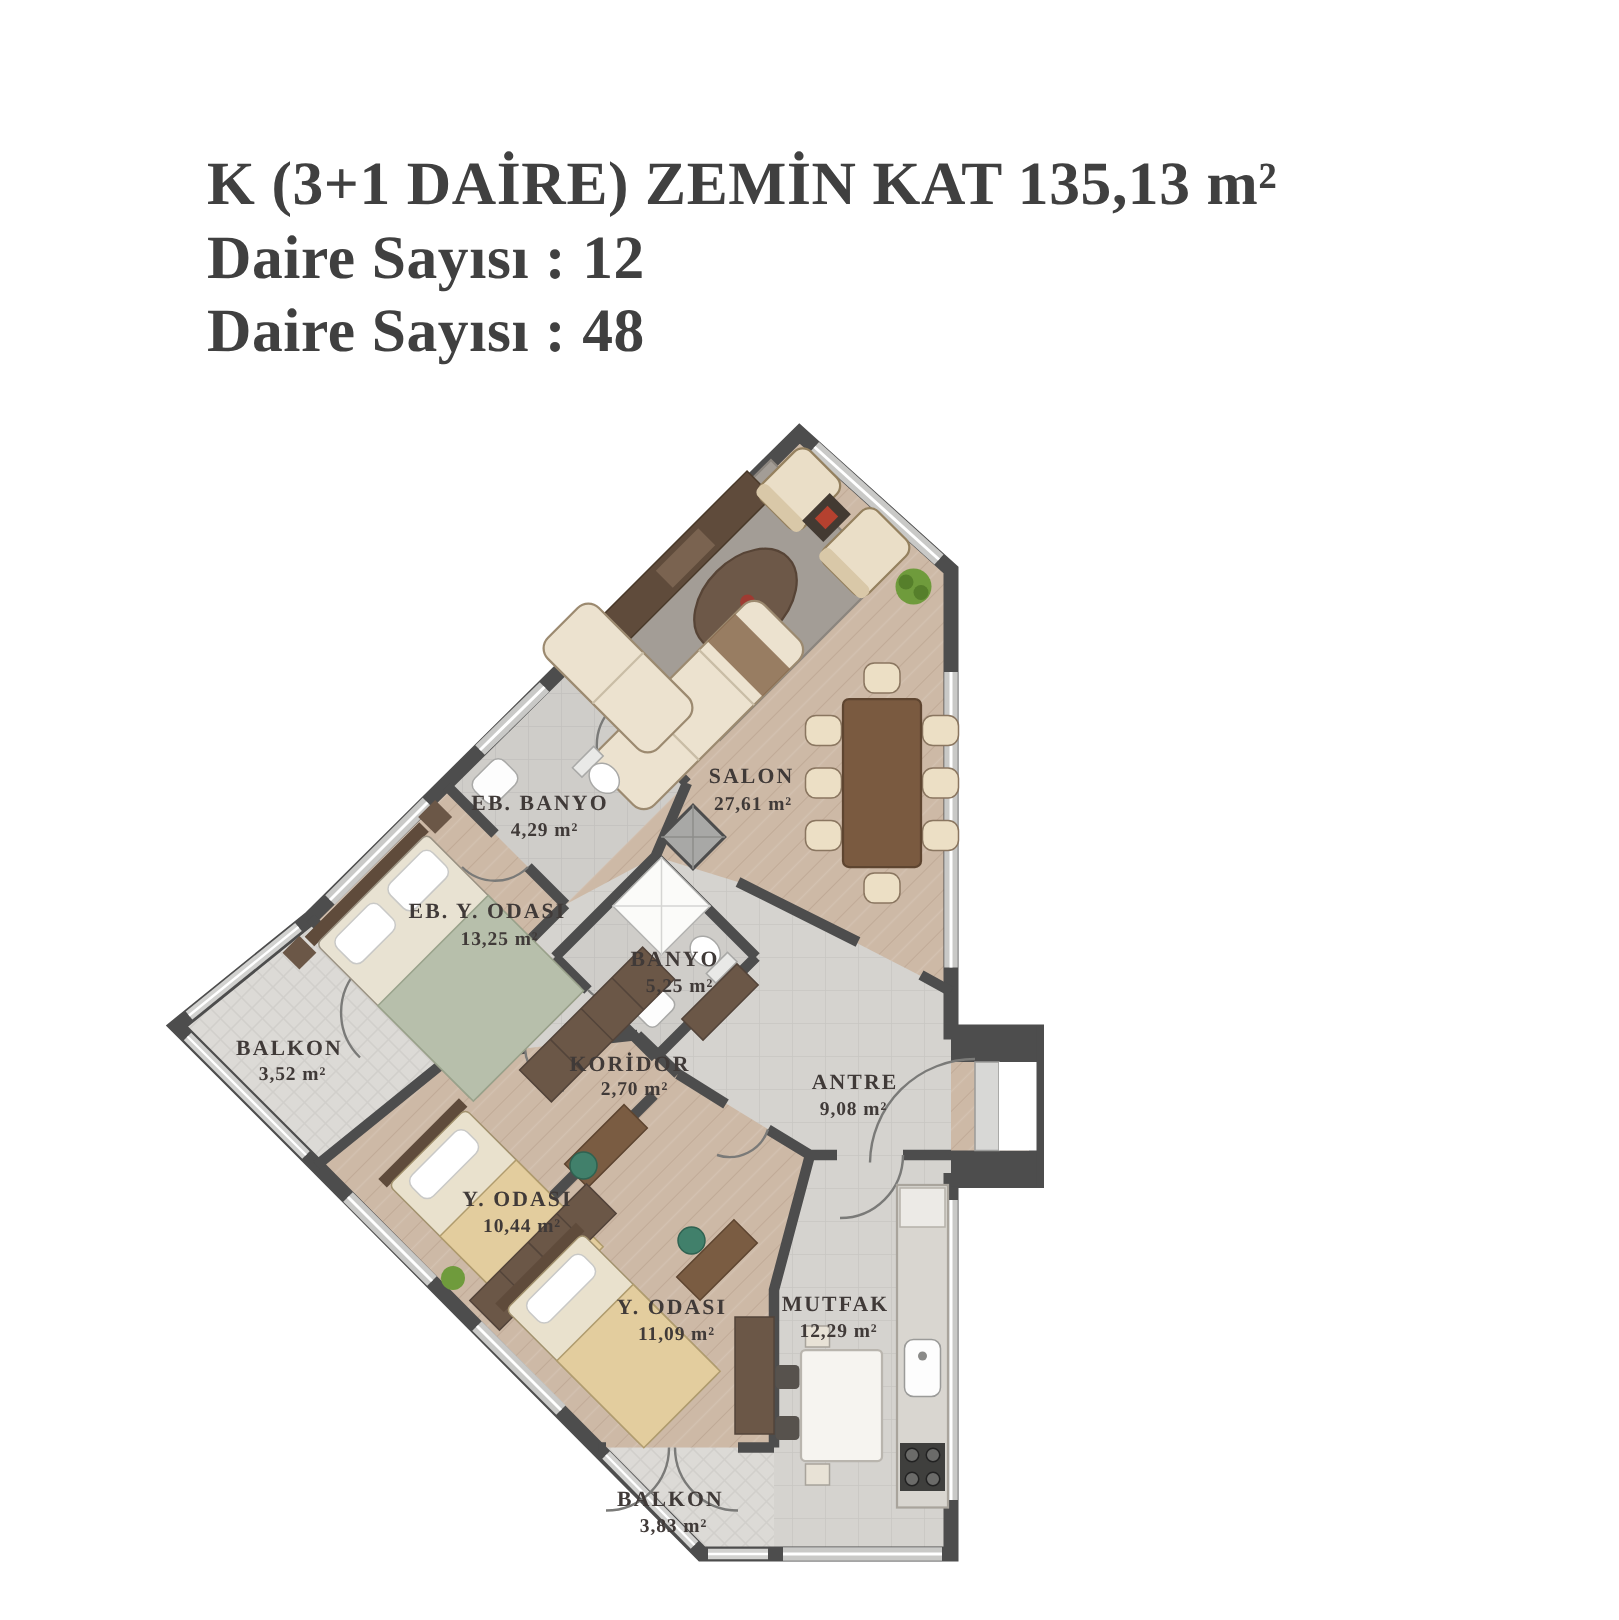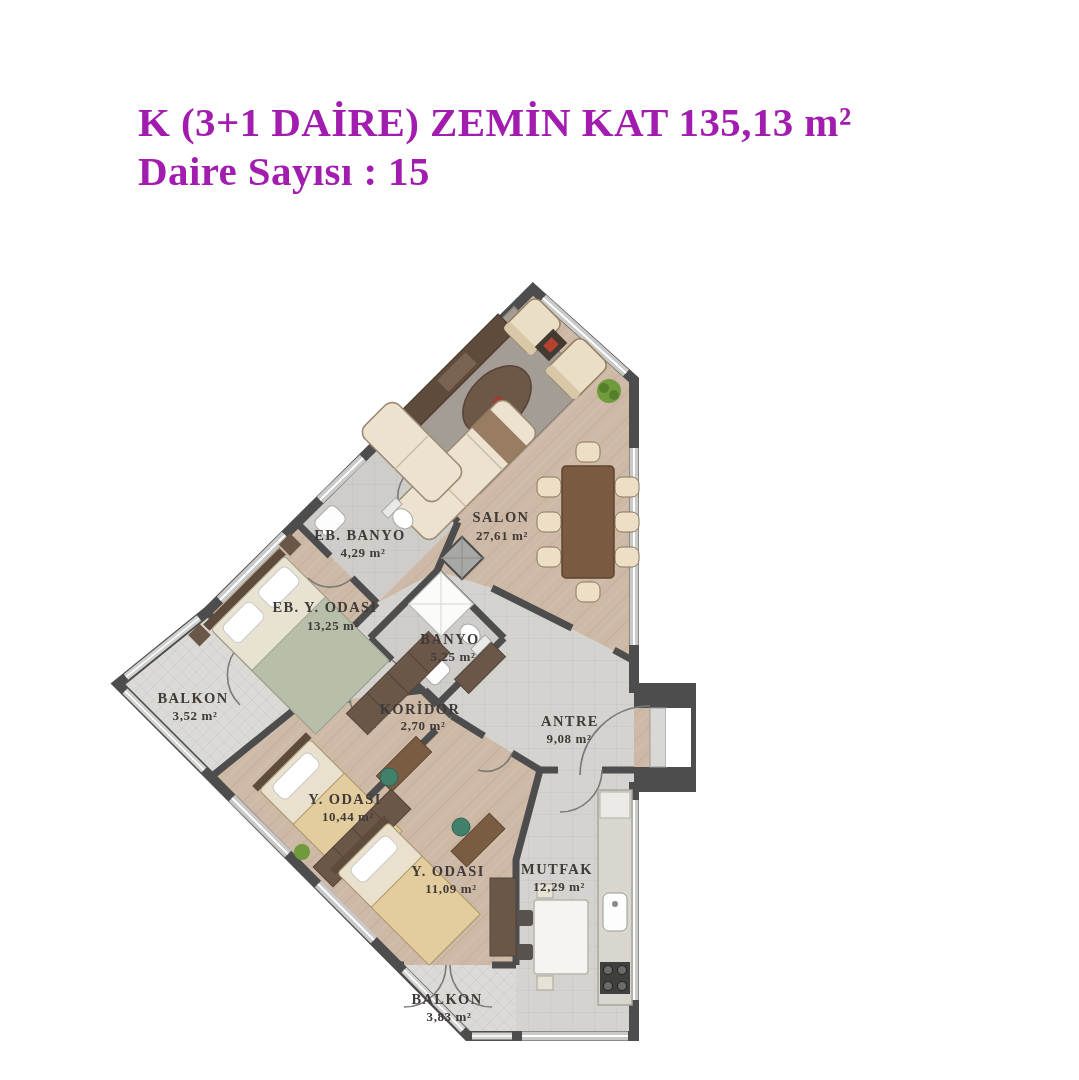--- a/index.html
+++ b/index.html
@@ -2,39 +2,40 @@
 <html><head>
 <meta charset="utf-8">
 <style>
   html,body{margin:0;padding:0;}
   body{
     width:1079px;height:1080px;position:relative;overflow:hidden;
     background:#ffffff;font-family:"Liberation Serif",serif;
   }
   .titles{
     position:absolute;left:138px;top:98px;z-index:5;
-    font-weight:700;font-size:41px;line-height:49px;color:#a21caf;
+    font-weight:700;font-size:41px;line-height:49px;color:#404040;
     letter-spacing:.4px;white-space:nowrap;
   }
   svg.plan{position:absolute;left:0;top:0;}
   .wall{stroke:#4d4d4d;fill:none;stroke-linecap:butt;}
   .win{stroke:#c9c9c7;stroke-width:9;stroke-linecap:butt;}
   .winl{stroke:#ffffff;stroke-width:2;stroke-linecap:butt;}
   .rail{stroke:#d2d2d0;stroke-width:7;}
   .raill{stroke:#ffffff;stroke-width:1.6;}
   .door{stroke:#7a7a78;stroke-width:1.6;fill:none;}
   .rn{font:700 14.5px "Liberation Serif",serif;letter-spacing:1.4px;fill:#403a38;text-anchor:middle;}
   .ra{font:700 13px "Liberation Serif",serif;letter-spacing:.6px;fill:#403a38;text-anchor:middle;}
 </style>
 </head>
 <body>
 
 <header class="titles">
   <div>K (3+1 DAİRE) ZEMİN KAT 135,13 m²</div>
-  <div>Daire Sayısı : 15</div>
+  <div>Daire Sayısı : 12</div>
+  <div ind="">Daire Sayısı : 48</div>
 </header>
 
 <svg class="plan" width="1079" height="1080" viewBox="0 0 1079 1080">
   <defs>
     <pattern id="wood" width="18" height="18" patternUnits="userSpaceOnUse" patternTransform="rotate(-45)">
       <rect width="18" height="18" fill="none"></rect>
       <path d="M0,0 H18" stroke="rgba(115,80,55,0.16)" stroke-width="1.2"></path>
       <path d="M0,9 H18" stroke="rgba(255,255,255,0.12)" stroke-width="1"></path>
     </pattern>
     <pattern id="tile" width="22" height="22" patternUnits="userSpaceOnUse">

